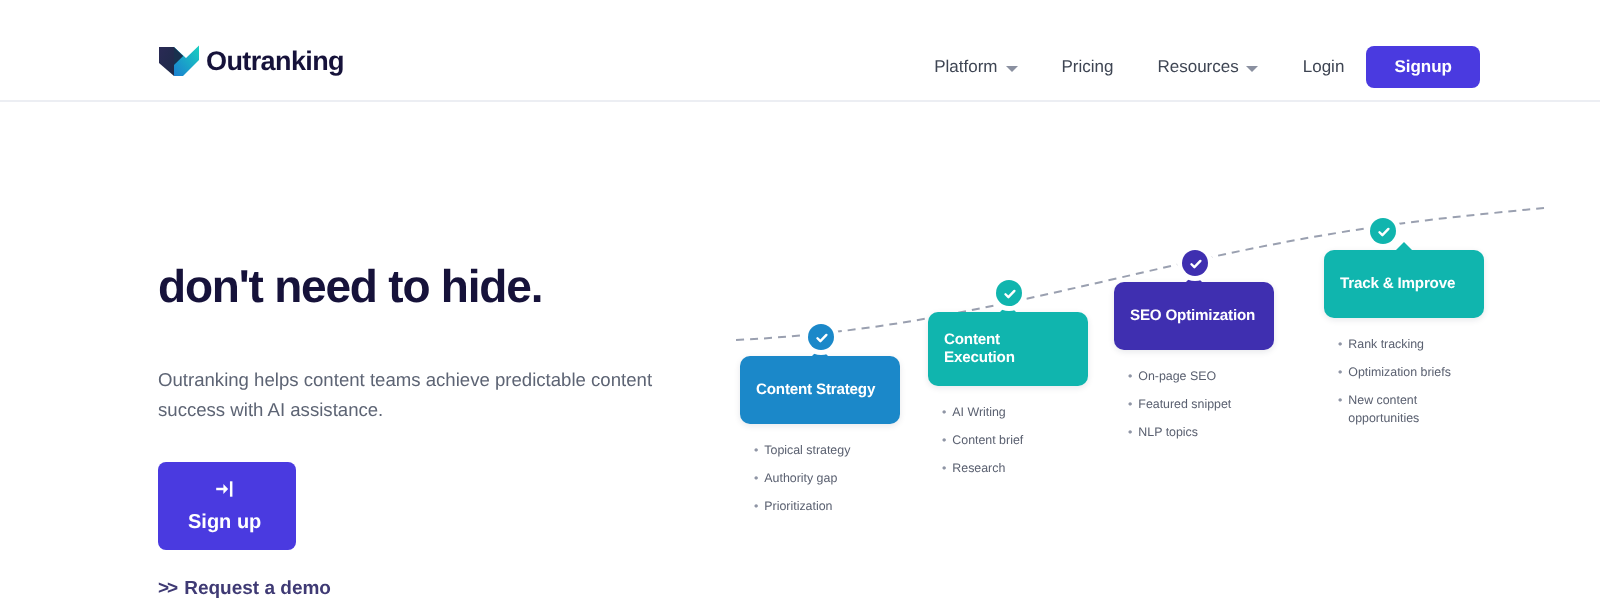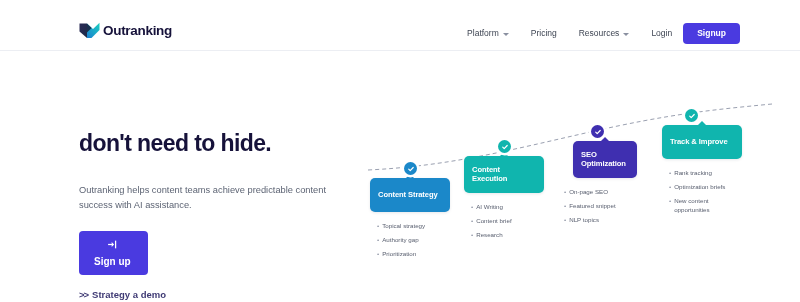--- a/index.html
+++ b/index.html
@@ -190,21 +190,21 @@
       <svg class="cta-icon" viewBox="0 0 16 16">
         <path d="M6.8 4.3 L10.3 8 L6.8 11.7 Z" fill="#ffffff"></path>
         <rect x="1.6" y="7.1" width="5.6" height="1.8" fill="#ffffff"></rect>
         <rect x="11.6" y="2.4" width="1.8" height="11.2" fill="#ffffff"></rect>
       </svg>
       <span>Sign up</span>
     </button>
 
     <div class="demo-link">
       <span class="demo-arrows">&gt;&gt;</span>
-      <span>Strategy a demo</span>
+      <span>Request a demo</span>
     </div>
   </div>
 
   <div class="diagram">
 
     <svg class="dash-svg" viewBox="0 0 420 190">
       <path d="M8 80 C 90 76, 150 60, 230 42 S 350 20, 412 14" fill="none" stroke="#9aa0b0" stroke-width="1" stroke-dasharray="4 3"></path>
     </svg>
 
     <div class="badge" style="left:44px; top:72px; background:#1b88c9;">
@@ -258,21 +258,21 @@
         </div>
       </div>
     </div>
 
     <div class="badge" style="left:231px; top:35px; background:#3f2fb0;">
       <svg viewBox="0 0 12 12">
         <path d="M2.6 6.2 L4.8 8.4 L9.3 3.7" fill="none" stroke="#ffffff" stroke-width="1.8" stroke-linecap="round" stroke-linejoin="round"></path>
       </svg>
     </div>
     <div class="card" style="left:197px; top:51px;">
-      <div class="card-head" style="background:#3f2fb0;margin-left:16px;">
+      <div class="card-head" style="background:#3f2fb0;">
         <span class="notch" style="border-bottom:5px solid #3f2fb0;"></span>
         <span class="card-head-title">SEO Optimization</span>
       </div>
       <div class="card-body">
         <div class="bullet">
           <span class="bullet-dot">•</span>
           <span>On-page SEO</span>
         </div>
         <div class="bullet">
           <span class="bullet-dot">•</span>

